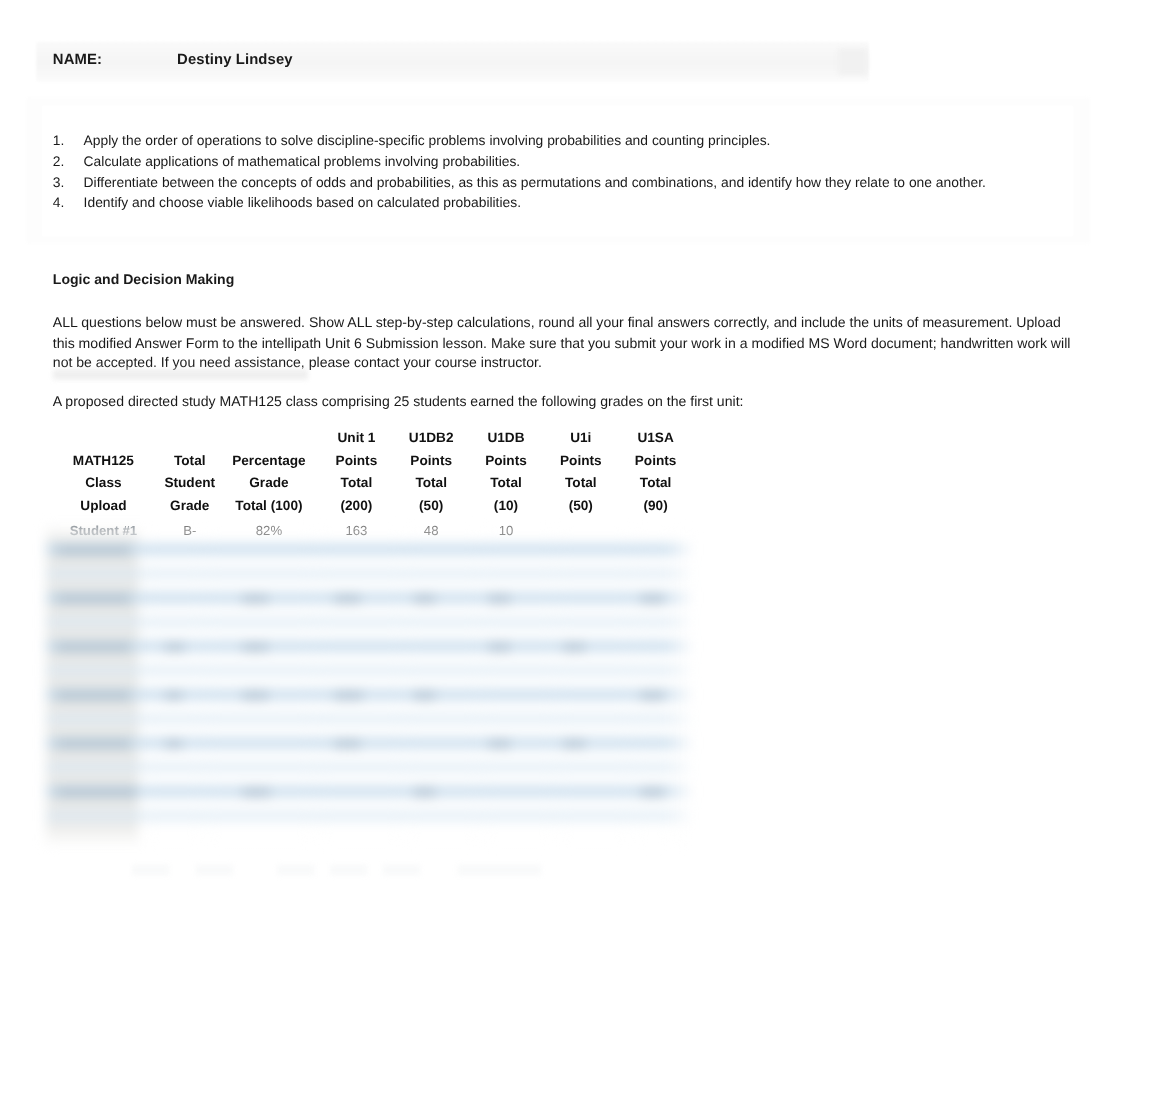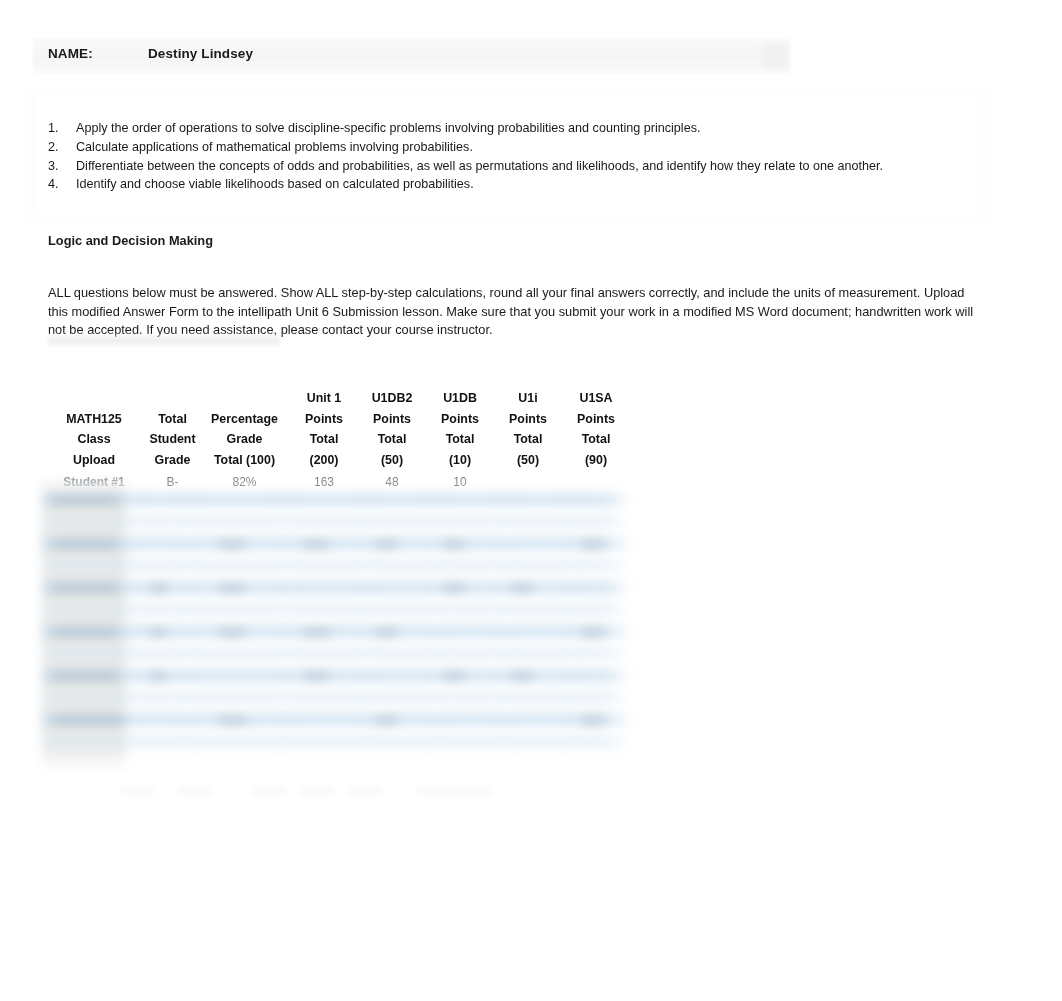--- a/index.html
+++ b/index.html
@@ -51,21 +51,21 @@
     width: 800px;
   }
   .name-line {
     display: flex;
     align-items: baseline;
     font-size: 13.5px;
     font-weight: bold;
     letter-spacing: 0.1px;
     line-height: 20px;
   }
-  .name-label { width: 100px; display: inline-block; }
+  .name-label { width: 113px; display: inline-block; }
   .name-value { }
   .form-title {
     font-size: 13.5px;
     font-weight: bold;
     line-height: 20px;
     margin-top: 0px;
     letter-spacing: 0.1px;
   }
 
   
@@ -106,21 +106,21 @@
   .obj-num {
     width: 28px;
     flex: 0 0 28px;
   }
   .obj-text { flex: 1 1 auto; }
 
   
   .section-title {
     position: absolute;
     left: 48px;
-    top: 232px;
+    top: 245px;
     font-size: 12.8px;
     font-weight: bold;
     line-height: 18px;
   }
   .intro-para {
     position: absolute;
     left: 48px;
     top: 284px;
     width: 938px;
     font-size: 12.8px;
@@ -293,34 +293,35 @@
     <li>
       <span class="obj-num">1.</span>
       <span class="obj-text">Apply the order of operations to solve discipline-specific problems involving probabilities and counting principles.</span>
     </li>
     <li>
       <span class="obj-num">2.</span>
       <span class="obj-text">Calculate applications of mathematical problems involving probabilities.</span>
     </li>
     <li>
       <span class="obj-num">3.</span>
-      <span class="obj-text">Differentiate between the concepts of odds and probabilities, as well as permutations and likelihoods, and identify how they relate to one another.</span>
+      <span class="obj-text">Differentiate between the concepts of odds and probabilities, as this as permutations and combinations, and identify how they relate to one another.</span>
     </li>
     <li>
       <span class="obj-num">4.</span>
       <span class="obj-text">Identify and choose viable likelihoods based on calculated probabilities.</span>
     </li>
   </ul>
 
   <div class="section-title">Logic and Decision Making</div>
 
   <div class="intro-para"><span>ALL questions below must be answered. </span><b>Show ALL step-by-step calculations, round all your final answers correctly, and include the units of measurement</b><span>. Upload this modified Answer Form to the intellipath Unit 6 Submission lesson. Make sure that you  submit your work in a modified MS Word document; handwritten work will not be accepted. If you need assistance, please contact your course instructor.</span></div>
 
   <div class="smudge-line"></div>
 
+  <div class="table-lead">A proposed directed study MATH125 class comprising 25 students earned the following grades on the first unit:</div>
 
   <div class="table-wrap">
     <table class="grades">
       <colgroup>
         <col class="col-name">
           <col class="col-letter">
           <col class="col-pct">
           <col class="col-u1">
         <col class="col-db2">
           <col class="col-db">

